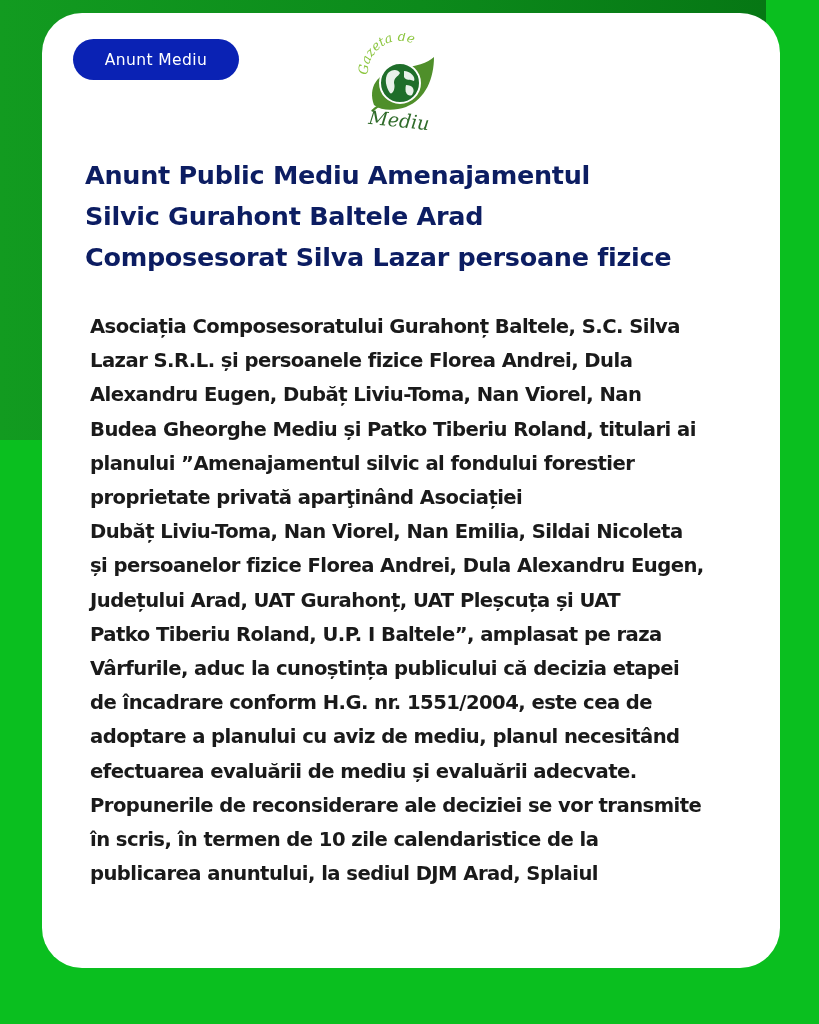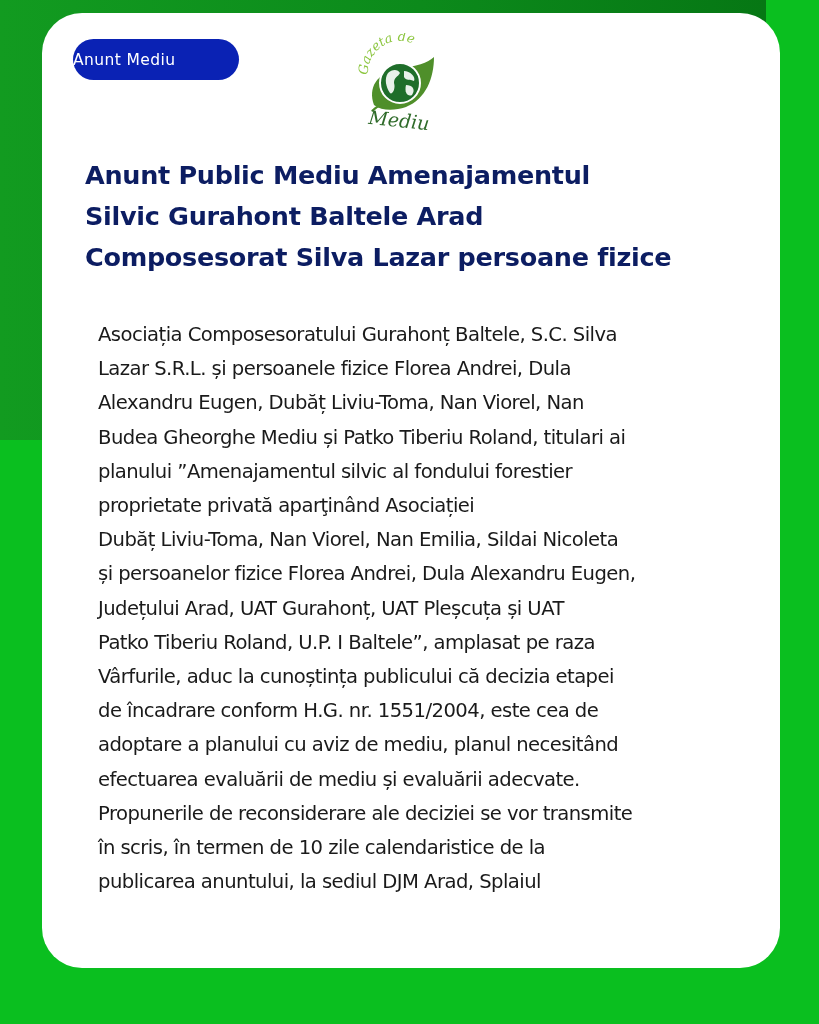--- a/index.html
+++ b/index.html
@@ -39,21 +39,21 @@
       width: 166px;
       height: 41px;
       border-radius: 21px;
       background: #0a22b4;
       color: #ffffff;
       font-family: "DejaVu Sans", sans-serif;
       font-size: 15.5px;
       letter-spacing: 0.4px;
       display: flex;
       align-items: center;
-      justify-content: flex-start;
+      justify-content: center;
     }
     .logo {
       position: absolute;
       left: 312px;
       top: 20px;
       width: 90px;
       height: 100px;
     }
     .title {
       position: absolute;
@@ -67,26 +67,27 @@
       font-size: 25.5px;
       line-height: 41px;
       letter-spacing: -0.3px;
     }
     .title .tline { display: block; white-space: nowrap; }
     .body-text {
       position: absolute;
       left: 44px;
       top: 293px;
       width: 690px;
-      margin: 12px;
+      margin: 4px;
       color: #1a1a1a;
       font-family: "DejaVu Sans", sans-serif;
       font-size: 19.6px;
       line-height: 34.2px;
       letter-spacing: -0.55px;
+      font-weight: bold;
     }
     .body-text .bline { display: block; white-space: nowrap; }
   </style>
 </head>
 <body>
 
 <div class="bg-panel"></div>
 
 <div class="card">
 

